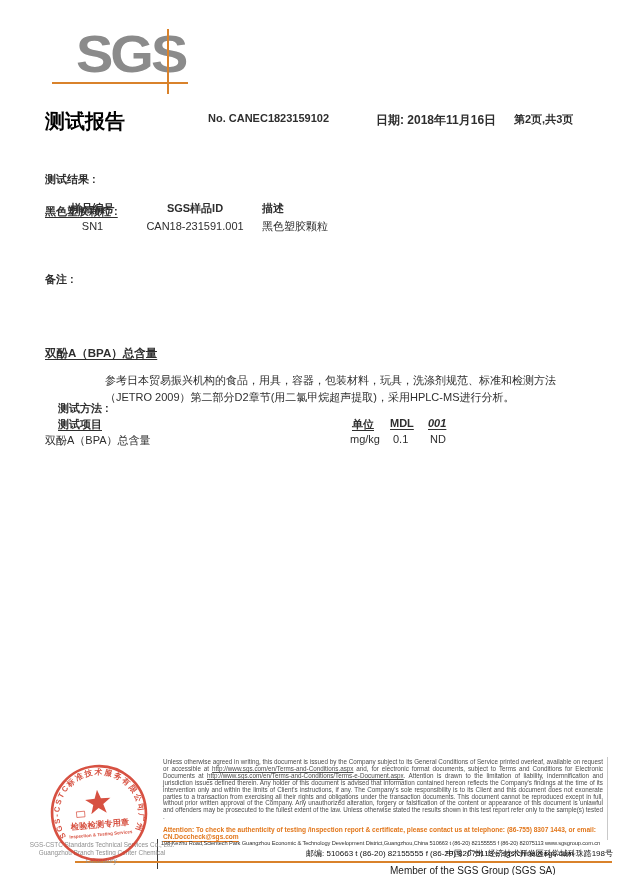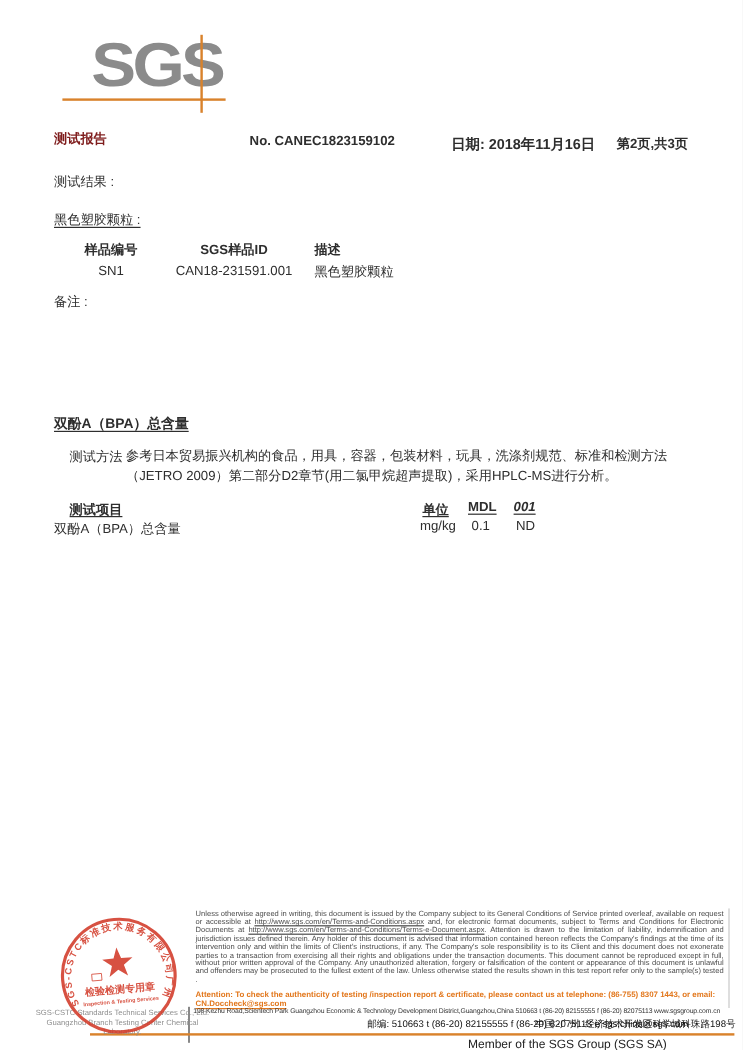--- a/index.html
+++ b/index.html
@@ -14,26 +14,26 @@
   .u { text-decoration:underline; text-underline-offset:2px; }
   .i { font-style:italic; }
 
   
   .logo-text { left:76px; top:24px; font-size:56px; font-weight:bold; color:#8b8b8b;
                letter-spacing:-3px; transform:scaleY(0.92); transform-origin:top left; }
   .logo-vline { left:167px; top:29px; width:2px; height:65px; background:#d9822b; }
   .logo-hline { left:52px; top:82px; width:136px; height:2px; background:#d9822b; }
 
   
-  .title { left:45px; top:108px; font-size:11px; font-weight:bold; color:#7f1d1d; }
+  .title { left:45px; top:108px; font-size:20px; font-weight:bold; color:#000000; }
   .report-no { left:208px; top:112px; font-size:11px; font-weight:bold; }
   .report-date { left:376px; top:112px; font-size:12px; font-weight:bold; }
   .page-info { left:514px; top:112px; font-size:11px; font-weight:bold; }
 
-  .label { font-size:11px; font-weight:normal; }
+  .label { font-size:11px; font-weight:bold;margin-top:28px; }
   .results-label { left:45px; top:144px; }
   .sample-desc-label { left:45px; top:176px; }
 
   .sample-table { left:45px; top:199px; font-size:11px; }
   .sample-table .row { display:flex; height:18px; align-items:center; }
   .sample-table .c1 { width:95px; text-align:center; }
   .sample-table .c2 { width:110px; text-align:center; }
   .sample-table .c3 { padding-left:12px; text-align:left; }
 
   .notes-label { left:45px; top:244px; }

